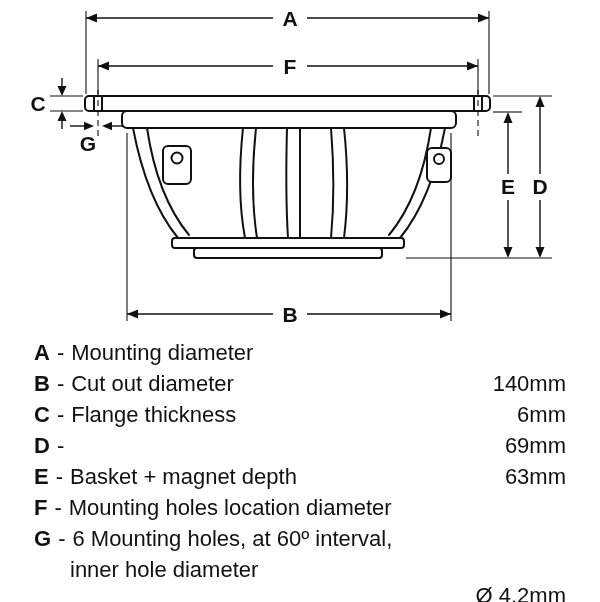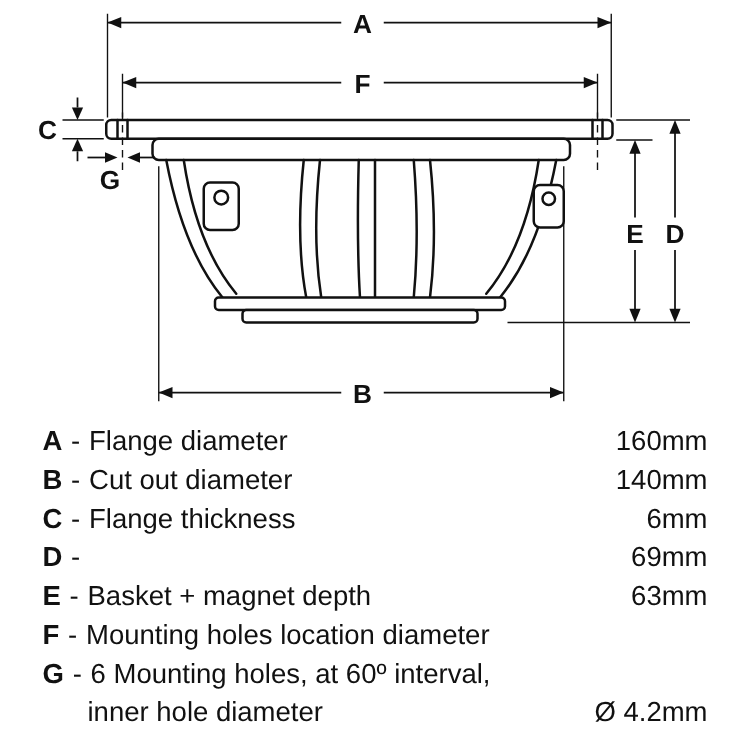--- a/index.html
+++ b/index.html
@@ -52,21 +52,21 @@
     color: #111111;
   }
   .lrow {
     display: flex;
     align-items: baseline;
     height: 31px;
   }
   .ltr { font-weight: bold; }
   .sep { margin: 0 7px; }
   .val { margin-left: auto; }
-  .cont { padding-left: 36px; }
+  .cont { padding-left: 36px; flex-direction: column; }
 </style>
 </head>
 <body>
 
 <div class="diagram-wrap">
   <svg width="600" height="336" viewBox="0 0 600 336">
 
     <g>
       <line class="ext" x1="86" y1="11" x2="86" y2="94"></line>
       <line class="ext" x1="489" y1="11" x2="489" y2="94"></line>
@@ -172,22 +172,21 @@
     </g>
 
   </svg>
 </div>
 
 <div class="legend">
 
   <div class="lrow">
     <span class="ltr">A</span>
     <span class="sep">-</span>
-    <span class="desc">Flange diameter</span>
-    <span class="val">160mm</span>
+    <span class="desc">Mounting diameter</span>
   </div>
 
   <div class="lrow">
     <span class="ltr">B</span>
     <span class="sep">-</span>
     <span class="desc">Cut out diameter</span>
     <span class="val">140mm</span>
   </div>
 
   <div class="lrow">

